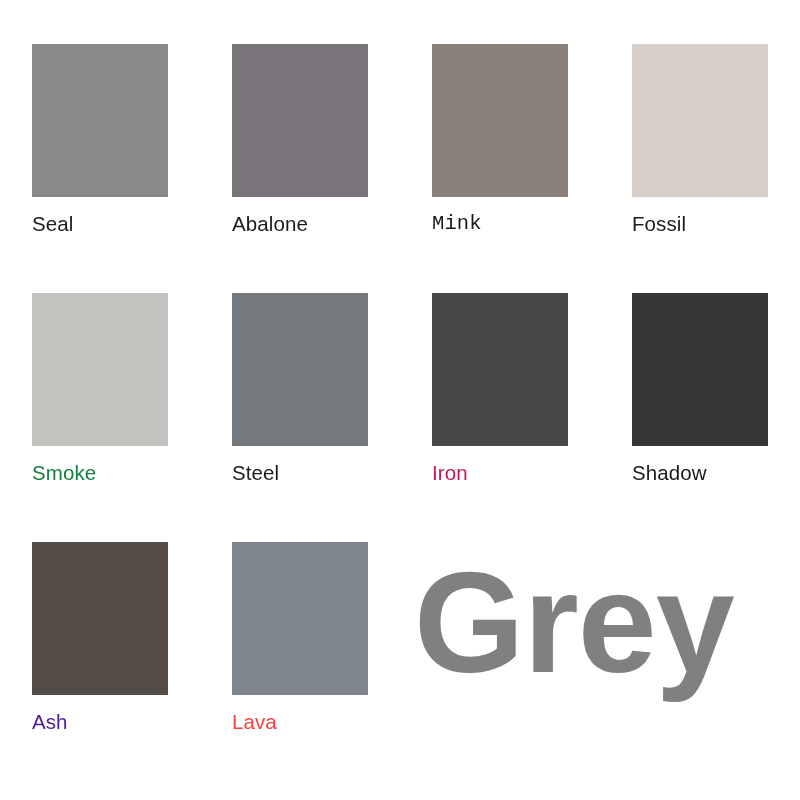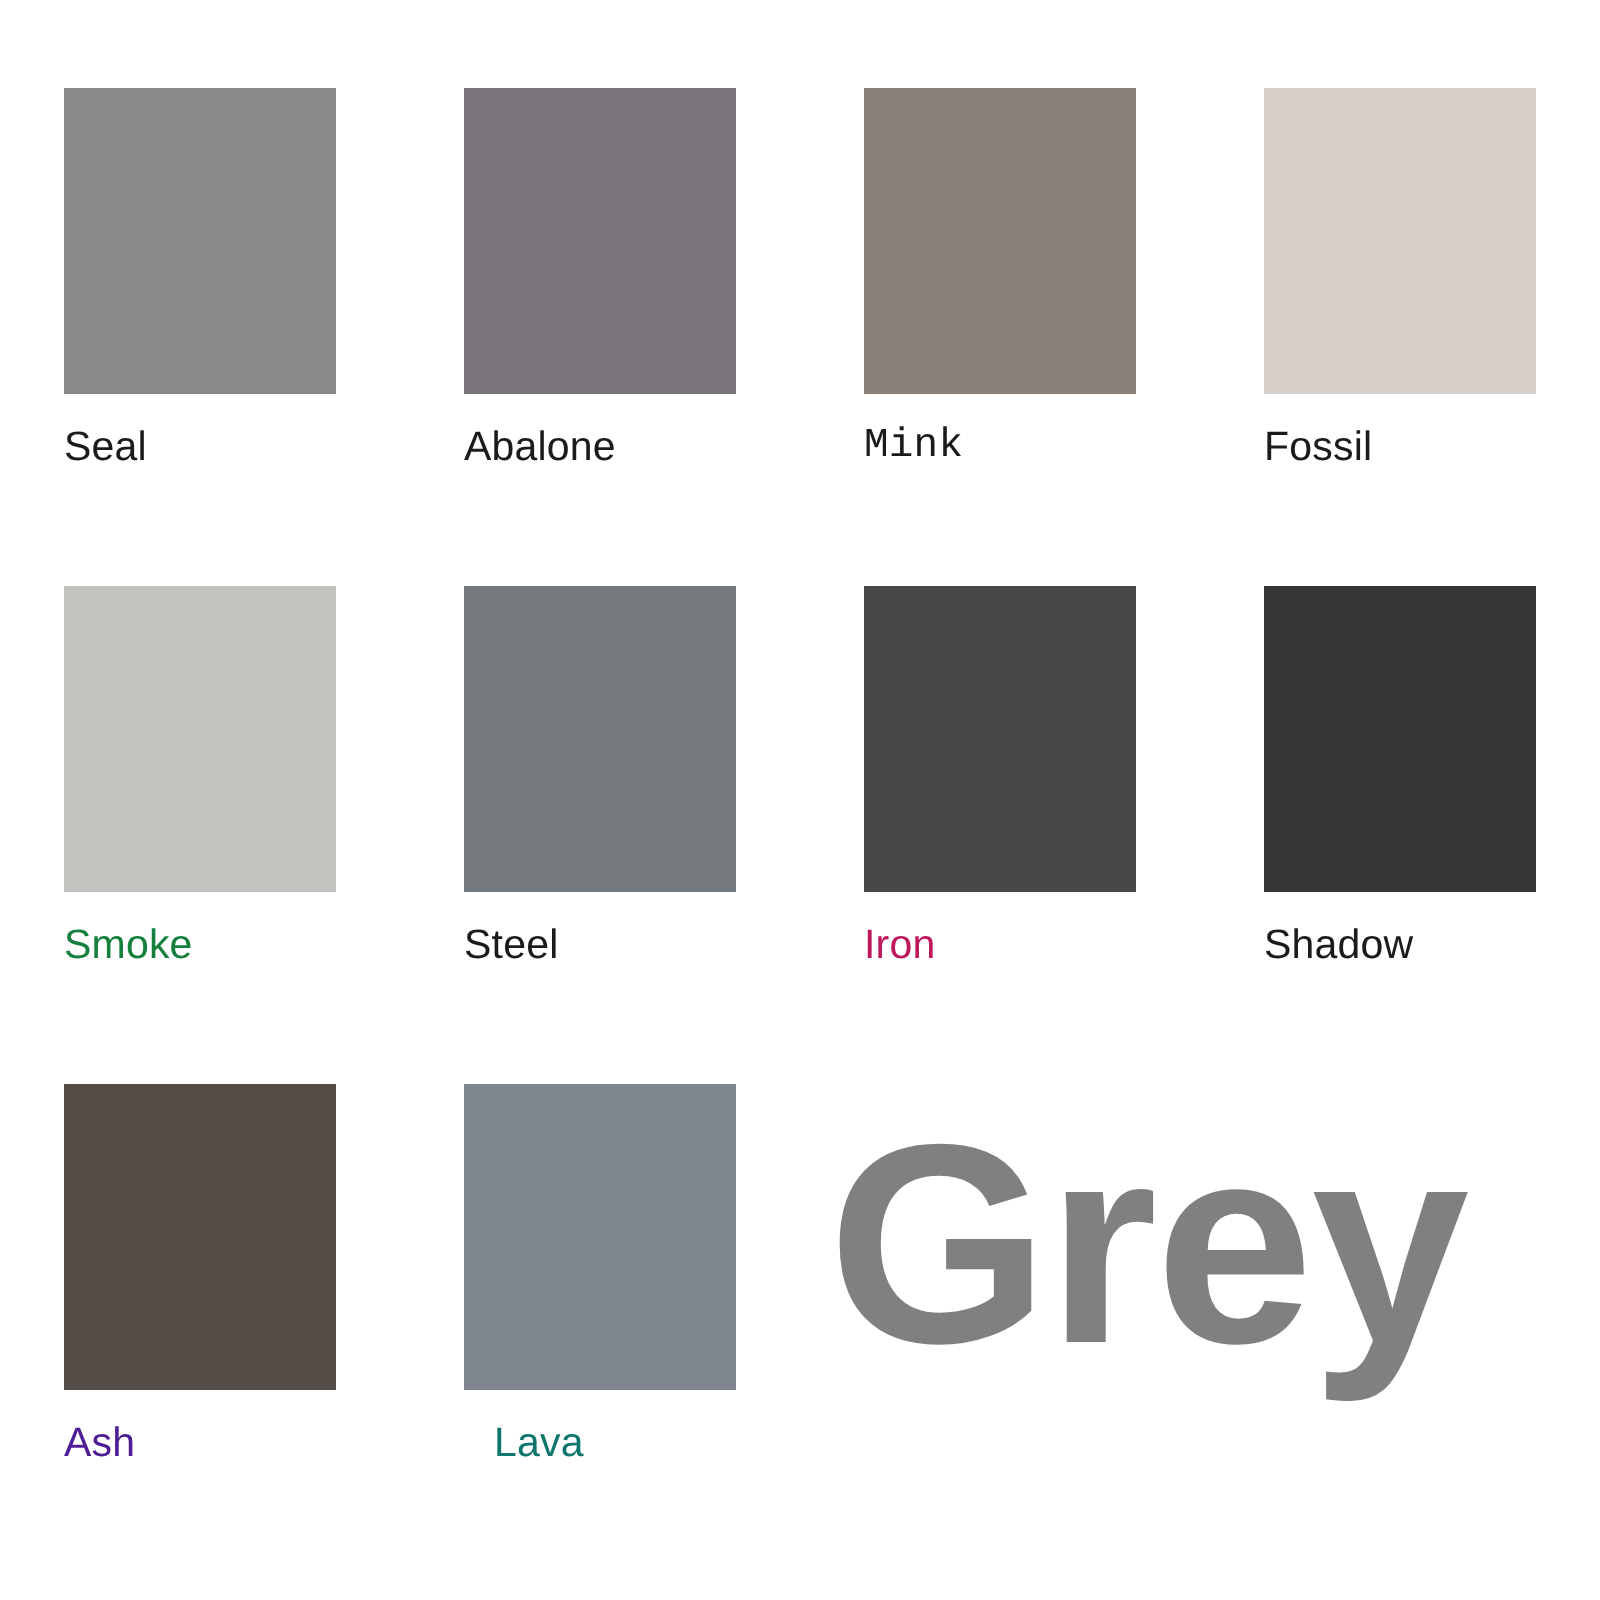--- a/index.html
+++ b/index.html
@@ -108,19 +108,19 @@
       <div class="swatch-cell">
         <div class="swatch-chip" style="background: rgb(54, 54, 54);"></div>
         <div class="swatch-label" style="color: rgb(27, 27, 27);">Shadow</div>
       </div>
       <div class="swatch-cell">
         <div class="swatch-chip" style="background: rgb(84, 77, 71);"></div>
         <div class="swatch-label" style="color: #4c1d95;">Ash</div>
       </div>
       <div class="swatch-cell">
         <div class="swatch-chip" style="background: rgb(127, 133, 143);"></div>
-        <div class="swatch-label" style="color: #0f766e; margin-left: 15px;">Lava</div>
+        <div class="swatch-label" style="color: #ef4444;">Lava</div>
       </div>
     </div>
 
   <div class="wordmark" style="color: rgb(128, 128, 128);">Grey</div>
 
 </div>
 
 </body></html>

